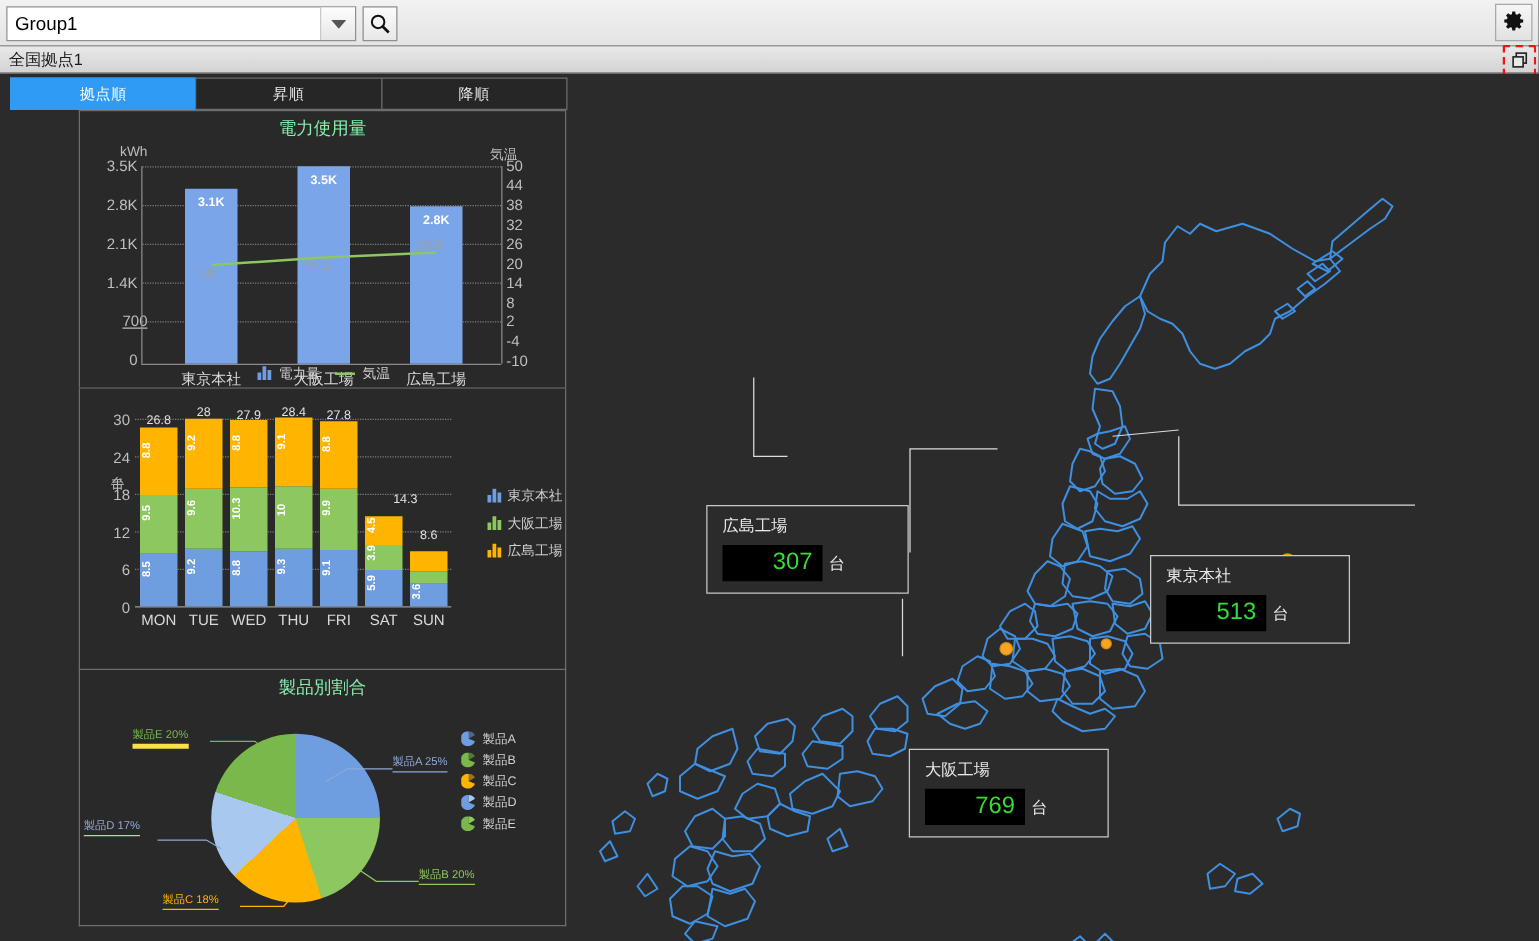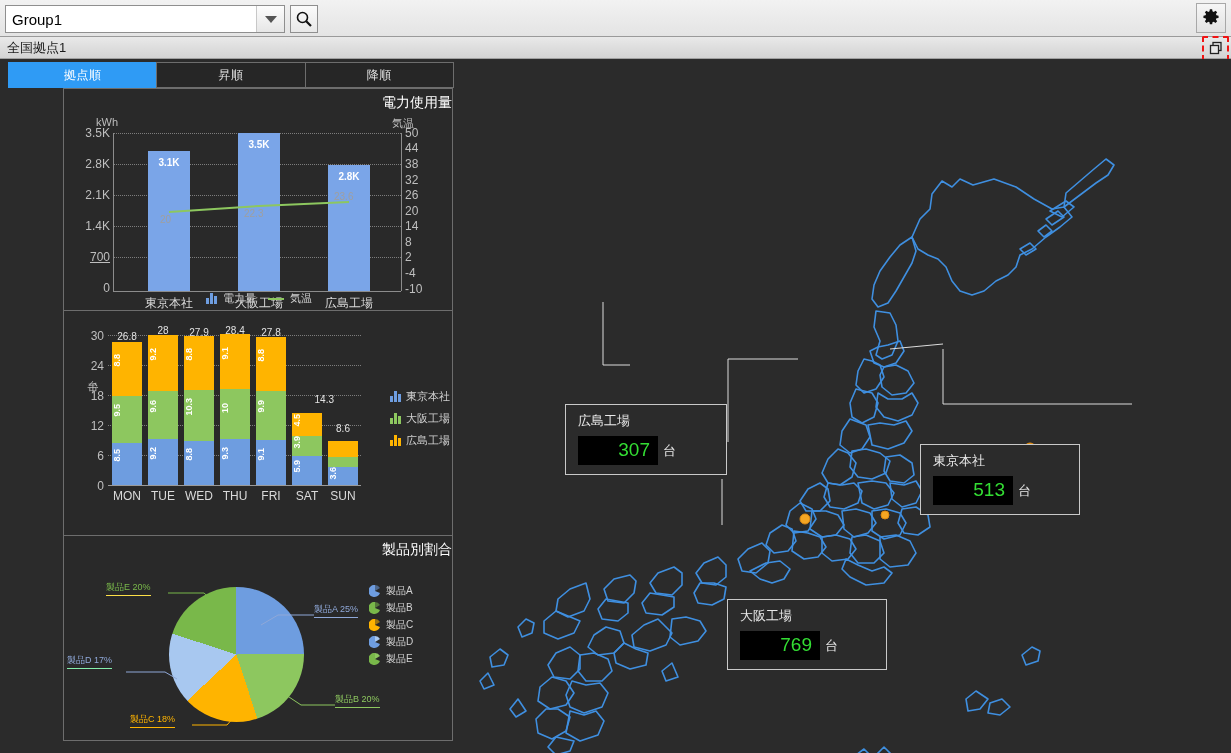--- a/index.html
+++ b/index.html
@@ -73,21 +73,21 @@
     font-size: 12px; color: #e8e8e8; background: #262626; letter-spacing: .5px;
   }
   .tab.active { background: #2f9bf5; color: #ffffff; border-color: #2f9bf5; }
 
   .card { border: 1px solid #6d6d6d; background: #292929; position: relative; }
   #card1 { width: 390px; margin-left: 55px; height: 223px; }
   #card2 { width: 390px; margin-left: 55px; height: 225px; border-top: none; }
   #card3 { width: 390px; margin-left: 55px; height: 205px; border-top: none; }
 
   .card-title {
-    text-align: right; color: #ffffff; font-size: 14px; padding-top: 5px;
+    text-align: center; color: #86efac; font-size: 14px; padding-top: 5px;
   }
 
   
   #chart1-wrap { position: relative; width: 390px; height: 198px; }
   .ax-unit { position: absolute; font-size: 11px; color: #bdbdbd; }
   .tick-l { position: absolute; right: 0; font-size: 12px; color: #bfbfbf; text-align: right; }
   .tick-r { position: absolute; left: 0; font-size: 12px; color: #bfbfbf; text-align: left; }
   .grid-h { position: absolute; border-top: 1px dotted #7d7d7d; height: 0; }
   .bar1 { position: absolute; background: #7aa5e8; }
   .bar1-label {
@@ -205,21 +205,21 @@
         <div class="card-title">電力使用量</div>
         <div id="chart1-wrap">
 
           <span class="ax-unit" style="left:32px;top:4px;">kWh</span>
           <span class="ax-unit" style="left:328px;top:4px;">気温</span>
 
           <span class="tick-l" style="top:14px;width:46px;left:0;">3.5K</span>
           <span class="tick-l" style="top:45px;width:46px;left:0;">2.8K</span>
           <span class="tick-l" style="top:76px;width:46px;left:0;">2.1K</span>
           <span class="tick-l" style="top:107px;width:46px;left:0;">1.4K</span>
-          <span class="tick-l" style="top:138px;width:46px;left:0;text-decoration:underline;">700</span>
+          <span class="tick-l" style="top:138px;width:46px;left:8px;text-decoration:underline;">700</span>
           <span class="tick-l" style="top:169px;width:46px;left:0;">0</span>
 
           <div style="position:absolute;left:49px;top:21px;width:1px;height:158px;background:#8c8c8c;"></div>
           <div style="position:absolute;left:49px;top:179px;width:288px;height:1px;background:#8c8c8c;"></div>
           <div style="position:absolute;left:337px;top:21px;width:1px;height:158px;background:#8c8c8c;"></div>
 
           <div class="grid-h" style="left:50px;top:21px;width:287px;"></div>
           <div class="grid-h" style="left:50px;top:52px;width:287px;"></div>
           <div class="grid-h" style="left:50px;top:83px;width:287px;"></div>
           <div class="grid-h" style="left:50px;top:114px;width:287px;"></div>
@@ -411,21 +411,21 @@
             <polyline points="222,136 237,146 271,146" fill="none" stroke="#8dc75f" stroke-width="1"></polyline>
             <polyline points="170,158 163,166 128,166" fill="none" stroke="#ffb400" stroke-width="1"></polyline>
             <polyline points="113,120 101,113 62,113" fill="none" stroke="#8fa8d8" stroke-width="1"></polyline>
             <polyline points="151,44 140,34 104,34" fill="none" stroke="#79b84a" stroke-width="1"></polyline>
           </svg>
 
           <span class="pie-lbl" style="left:250px;top:44px;color:#8fa8d8;border-bottom:1px solid #8fa8d8;">製品A 25%</span>
           <span class="pie-lbl" style="left:271px;top:134px;color:#8dc75f;border-bottom:1px solid #8dc75f;">製品B 20%</span>
           <span class="pie-lbl" style="left:66px;top:154px;color:#ffb400;border-bottom:1px solid #ffb400;">製品C 18%</span>
           <span class="pie-lbl" style="left:3px;top:95px;color:#8fa8d8;border-bottom:1px solid #86efac;">製品D 17%</span>
-          <span class="pie-lbl" style="left:42px;top:22px;color:#79b84a;border-bottom:1px solid #fde047;">製品E 20%</span>
+          <span class="pie-lbl" style="left:42px;top:22px;color:#79b84a;border-bottom:4px solid #fde047;">製品E 20%</span>
 
           <div class="legend3">
             <div class="row">
               <svg width="12" height="12" viewBox="0 0 12 12">
                   <path d="M6 6 L6 0 A6 6 0 1 0 11 8 Z" fill="#6e9de0"></path>
                   <path d="M6 6 L6 0 A6 6 0 0 1 11 3 Z" fill="#6e9de0" opacity=".55"></path>
                 </svg>
               <span>製品A</span>
             </div>
             <div class="row">

